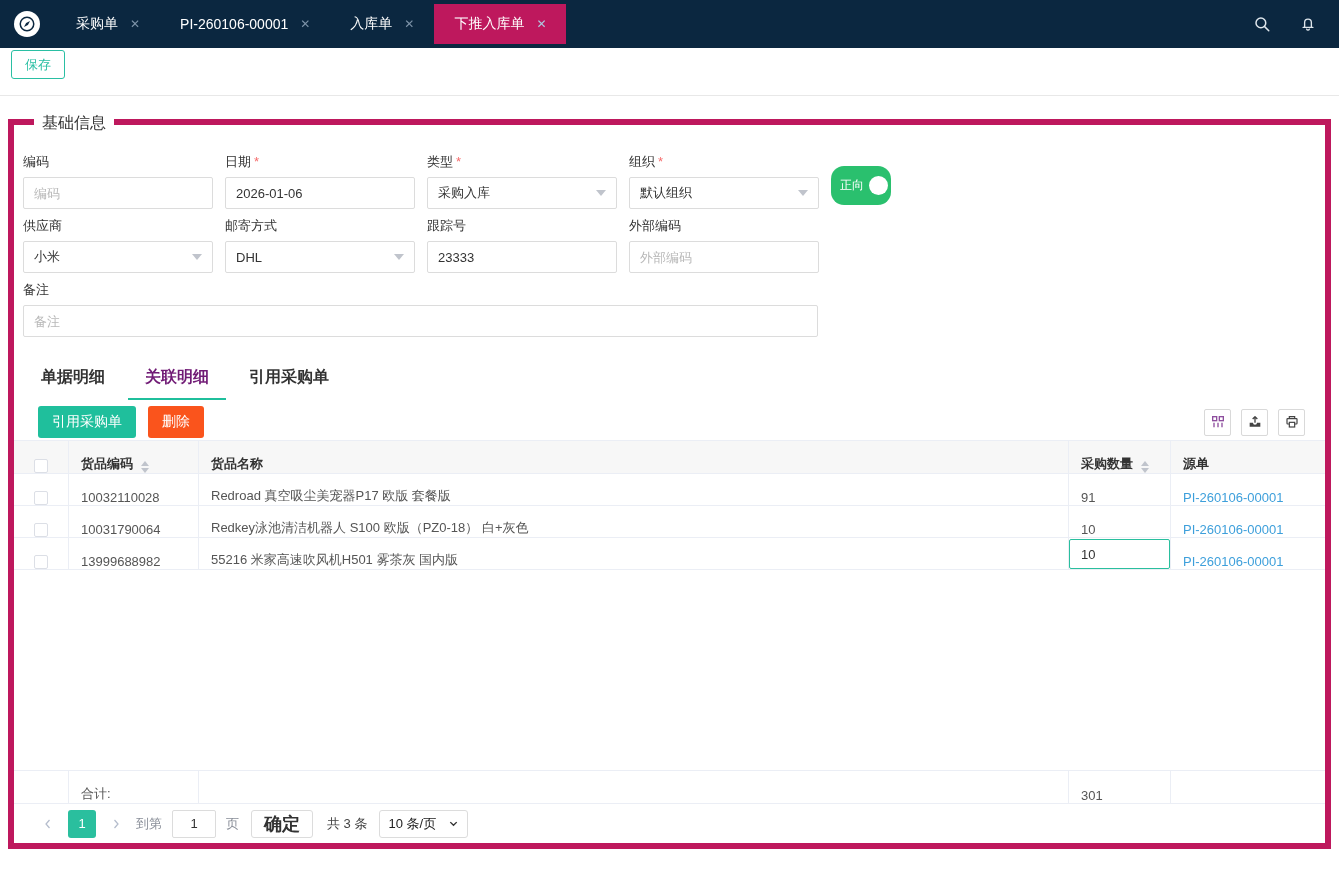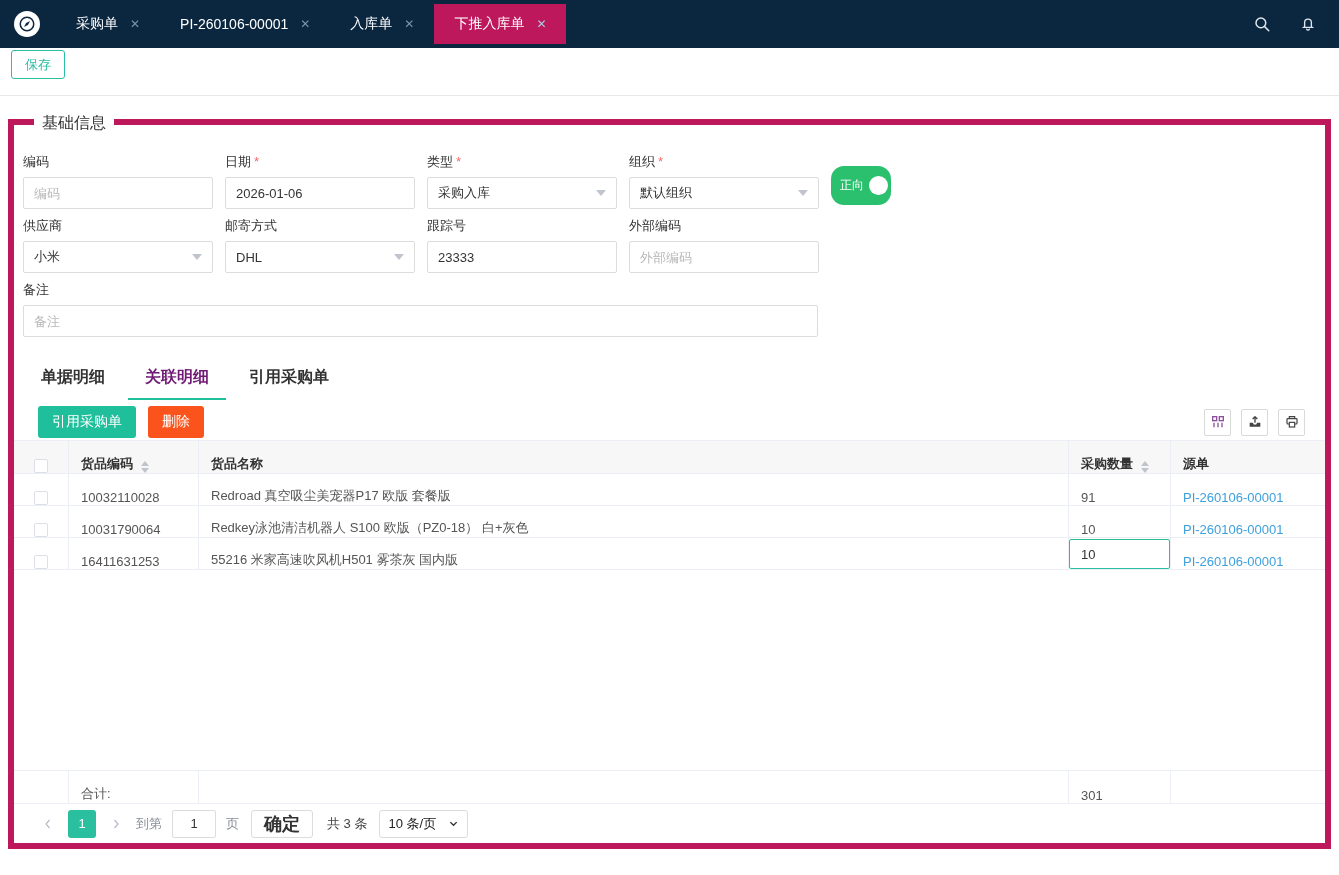--- a/index.html
+++ b/index.html
@@ -284,21 +284,21 @@
         <div class="cell c-name">Redkey泳池清洁机器人 S100 欧版（PZ0-18） 白+灰色</div>
         <div class="cell c-qty">10</div>
         <div class="cell c-src">
             <span class="link">PI-260106-00001</span>
           </div>
       </div>
       <div class="trow">
         <div class="cell c-check">
             <span class="chk"></span>
           </div>
-        <div class="cell c-code">16411631253</div>
+        <div class="cell c-code">13999688982</div>
         <div class="cell c-name">55216 米家高速吹风机H501 雾茶灰 国内版</div>
         <div class="cell c-qty qty-cell">
             <input class="qty-input" value="10" style="">
           </div>
         <div class="cell c-src">
             <span class="link">PI-260106-00001</span>
           </div>
       </div>
     </div>
   </div>

